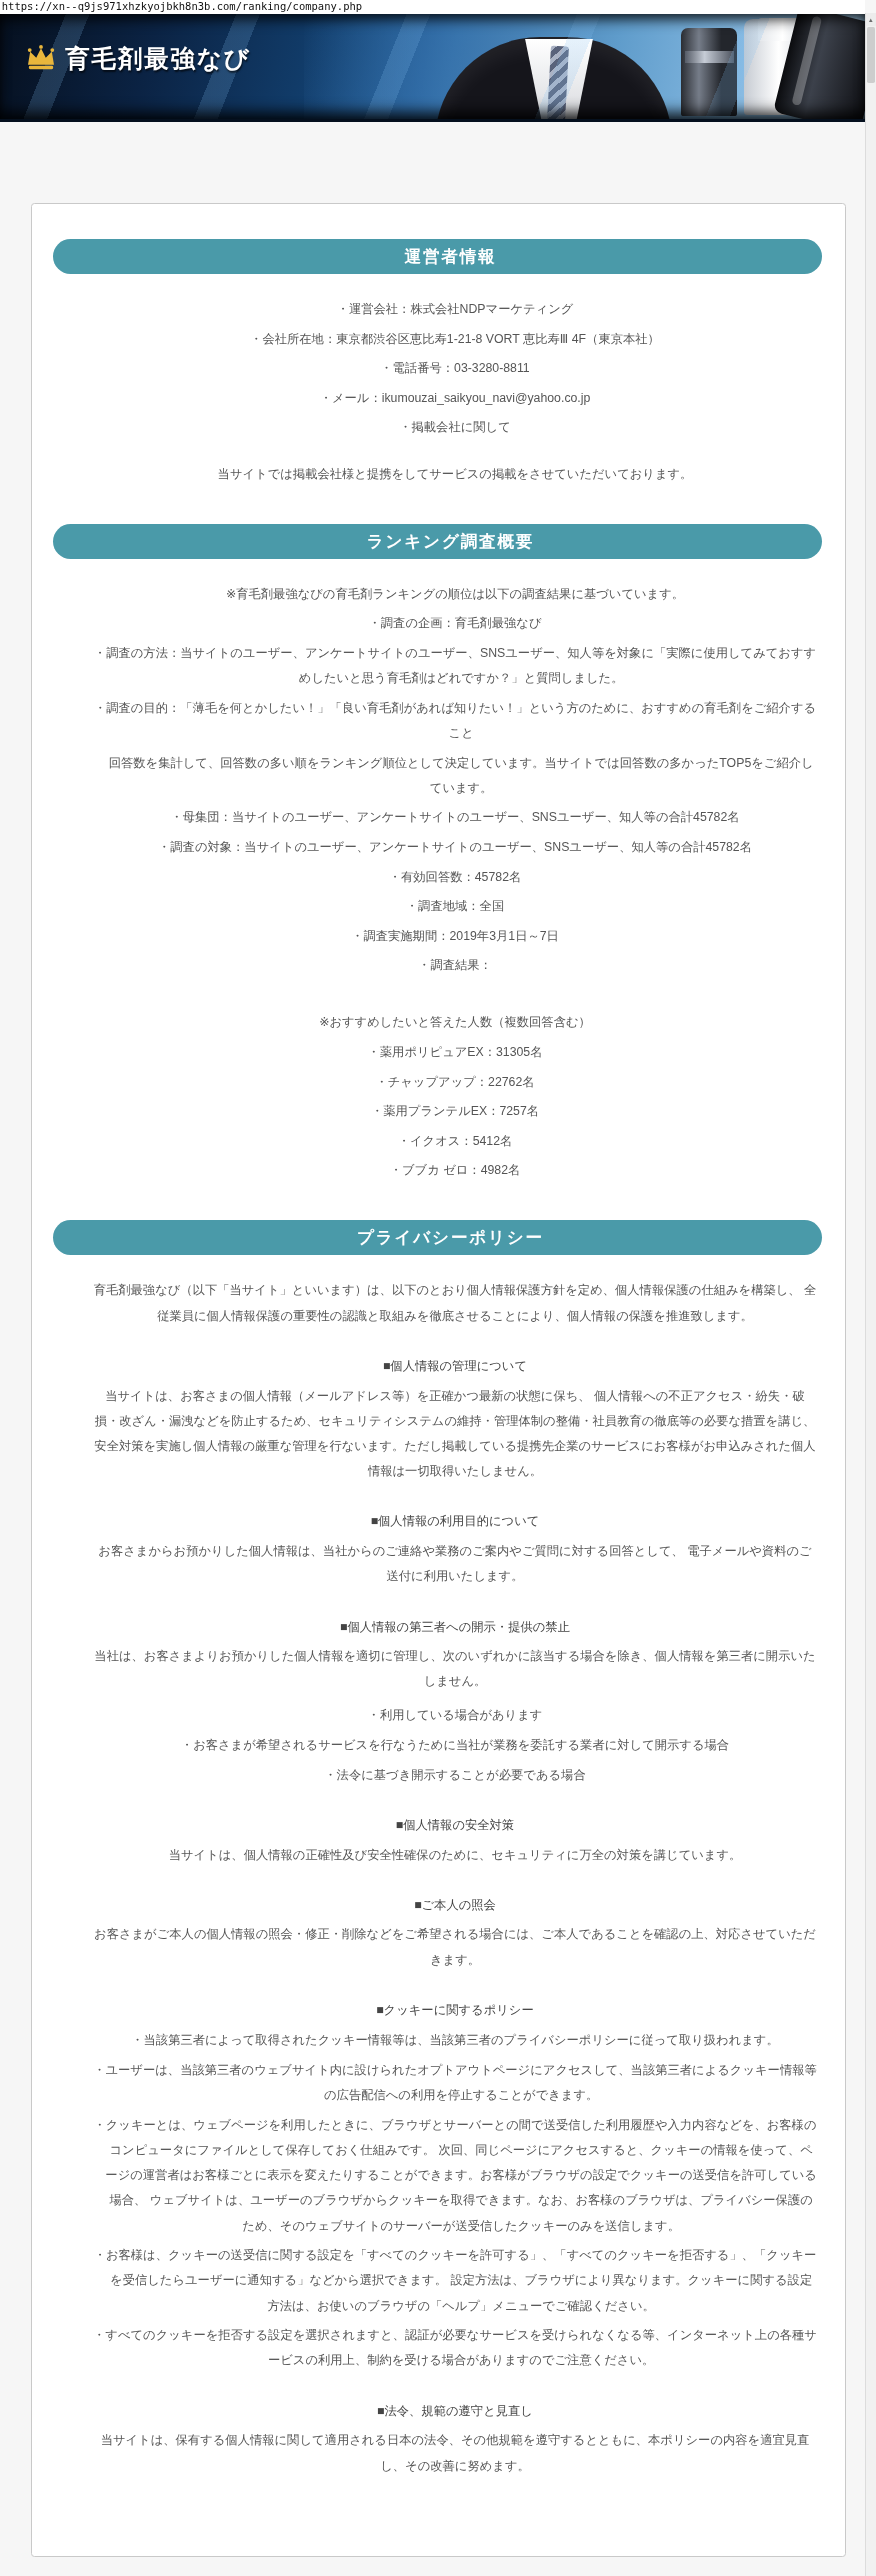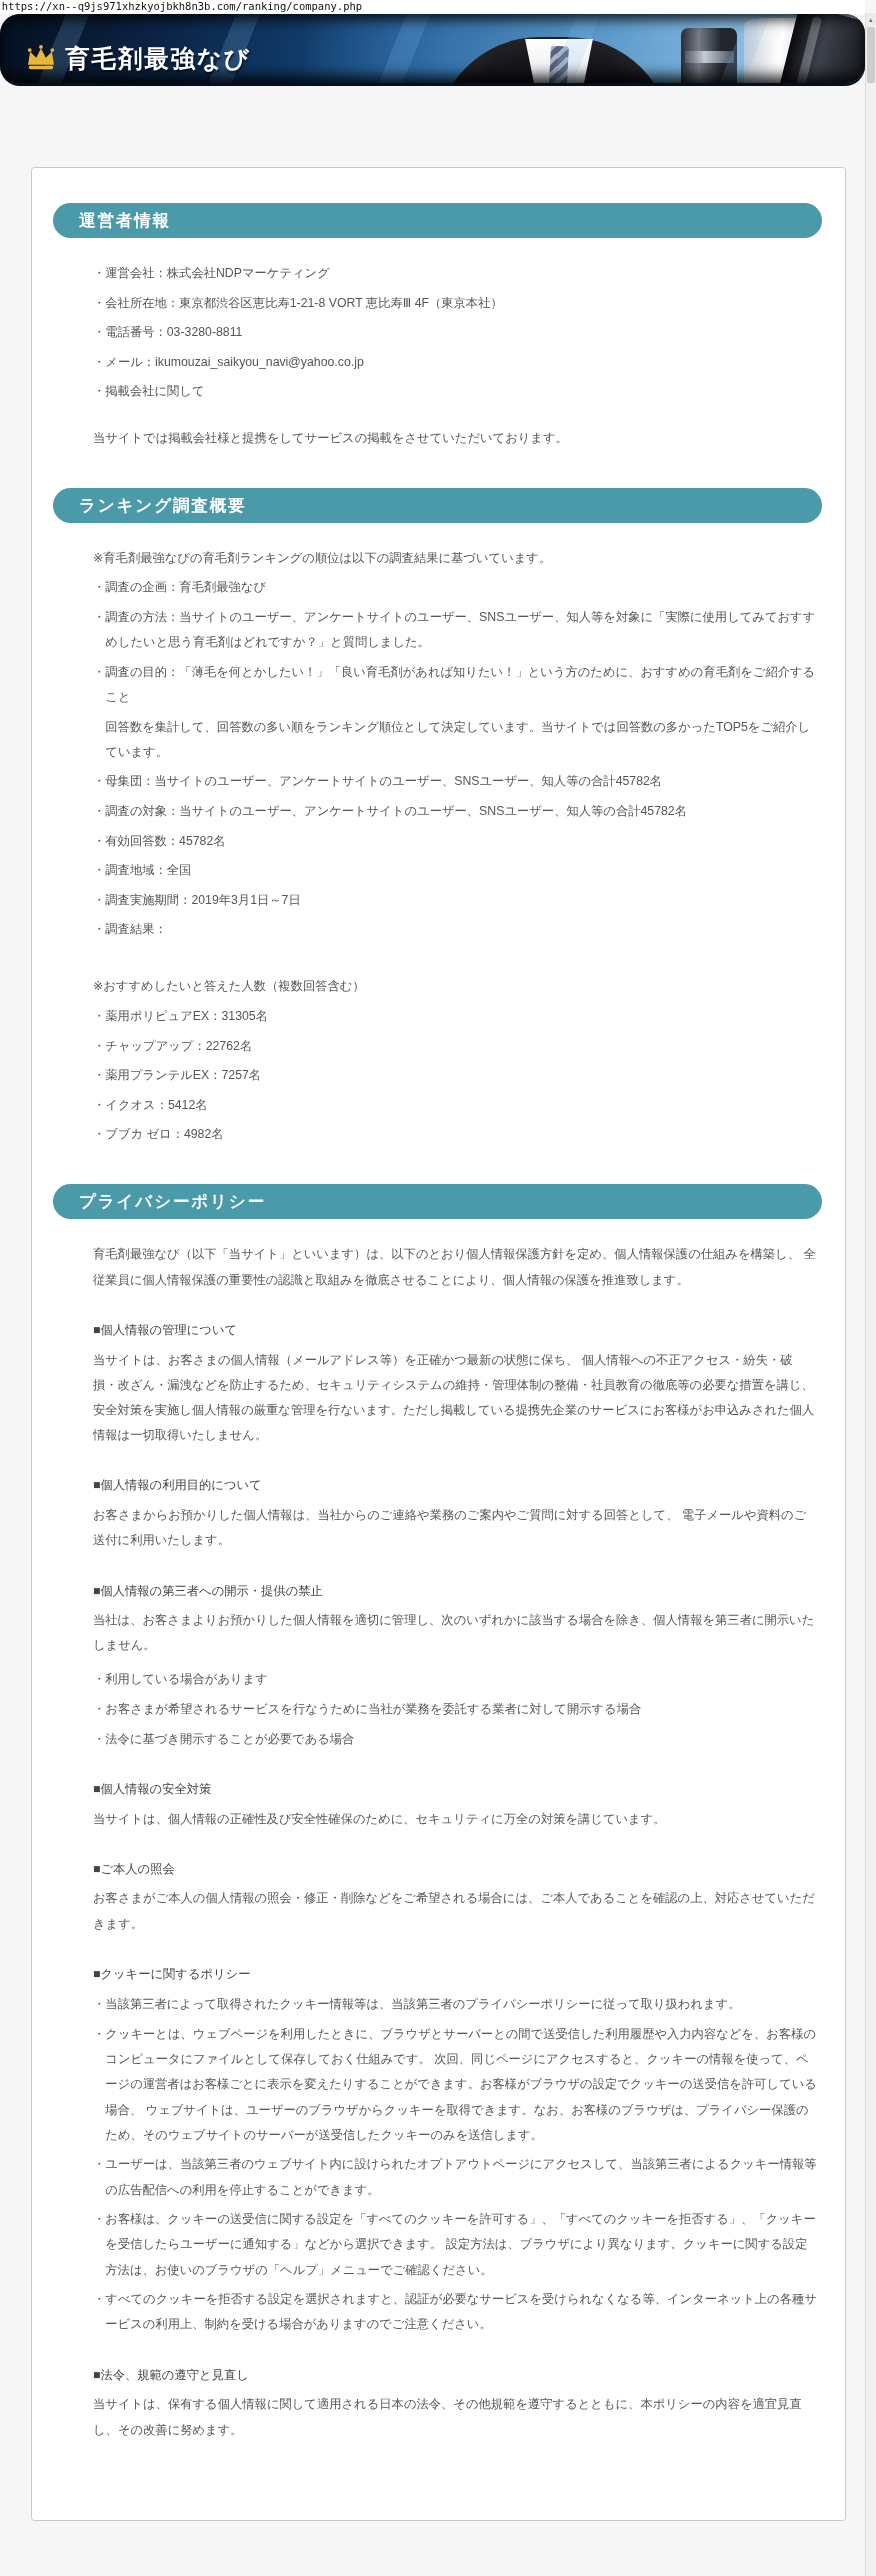--- a/index.html
+++ b/index.html
@@ -12,24 +12,23 @@
   .page-area { width:865px; }
 
   
   .url-line {
     height:14px; background:#fff; font:10.5px "DejaVu Sans Mono",monospace;
     color:#111; padding-left:1.8px; line-height:12.3px; white-space:nowrap;
   }
 
   
   .site-header {
-    position:relative; height:72px; overflow:hidden;
+    position:relative; height:108px; overflow:hidden;
     background:linear-gradient(105deg,#06101f 0%,#0b2344 18%,#123f6e 38%,#1b578f 52%,#0e2c52 78%,#081325 100%);
     border-bottom:3.5px solid #05101e;
-    border-radius:20px;
   }
   .streaks {
     position:absolute; inset:0;
     background:repeating-linear-gradient(112deg,
       rgba(130,190,240,0) 0 61px, rgba(130,190,240,.20) 61px 83px,
       rgba(130,190,240,0) 83px 158px);
   }
   .vignette { position:absolute; inset:0;
     box-shadow:inset 0 8.8px 12.3px -3.5px rgba(0,0,0,.85), inset 0 -10.5px 14px -3.5px rgba(0,0,0,.85); }
   .brand {
@@ -74,21 +73,21 @@
   .scroll-up { height:13px; background:#ececec; color:#6d6d6d; font-size:6.1px;
     text-align:center; line-height:13px; }
   .scroll-thumb { position:absolute; top:14px; left:0.9px; right:0.9px; height:56px;
     background:#cdcdcd; border-radius:1.8px; }
 
   
   .card {
     margin:81px 0 0 31px; width:815px; background:#fff;
     border:0.9px solid #c9c9c9; border-radius:3.5px; padding:35px 0 40px;
   }
-  .section { margin-bottom:10.5px; }
+  .section { margin-bottom:10.5px;text-align:center; }
   .sec-title {
     margin:0 23px 0 21px; height:35px; line-height:35px;
     background:#4a9aa9; color:#fff; border-radius:17.5px;
     font-size:16.6px; font-weight:bold; letter-spacing:1.8px; padding-left:26px;
   }
   .sec-body {
     margin:23px 28px 37px 61px; color:#555; font-size:12.3px; line-height:2.05;
   }
   .li { margin:4.4px 0; padding-left:1em; text-indent:-1em; }
   .cont { margin:4.4px 0; padding-left:1em; }
@@ -185,22 +184,22 @@
         <div class="li">・法令に基づき開示することが必要である場合</div>
 
         <div class="ph">■個人情報の安全対策</div>
         <div class="pp">当サイトは、個人情報の正確性及び安全性確保のために、セキュリティに万全の対策を講じています。</div>
 
         <div class="ph">■ご本人の照会</div>
         <div class="pp">お客さまがご本人の個人情報の照会・修正・削除などをご希望される場合には、ご本人であることを確認の上、対応させていただきます。</div>
 
         <div class="ph">■クッキーに関するポリシー</div>
         <div class="li">・当該第三者によって取得されたクッキー情報等は、当該第三者のプライバシーポリシーに従って取り扱われます。</div>
+        <div class="li">・ユーザーは、当該第三者のウェブサイト内に設けられたオプトアウトページにアクセスして、当該第三者によるクッキー情報等の広告配信への利用を停止することができます。</div>
         <div class="li">・クッキーとは、ウェブページを利用したときに、ブラウザとサーバーとの間で送受信した利用履歴や入力内容などを、お客様のコンピュータにファイルとして保存しておく仕組みです。 次回、同じページにアクセスすると、クッキーの情報を使って、ページの運営者はお客様ごとに表示を変えたりすることができます。お客様がブラウザの設定でクッキーの送受信を許可している場合、 ウェブサイトは、ユーザーのブラウザからクッキーを取得できます。なお、お客様のブラウザは、プライバシー保護のため、そのウェブサイトのサーバーが送受信したクッキーのみを送信します。</div>
-        <div class="li">・ユーザーは、当該第三者のウェブサイト内に設けられたオプトアウトページにアクセスして、当該第三者によるクッキー情報等の広告配信への利用を停止することができます。</div>
         <div class="li">・お客様は、クッキーの送受信に関する設定を「すべてのクッキーを許可する」、「すべてのクッキーを拒否する」、「クッキーを受信したらユーザーに通知する」などから選択できます。 設定方法は、ブラウザにより異なります。クッキーに関する設定方法は、お使いのブラウザの「ヘルプ」メニューでご確認ください。</div>
         <div class="li">・すべてのクッキーを拒否する設定を選択されますと、認証が必要なサービスを受けられなくなる等、インターネット上の各種サービスの利用上、制約を受ける場合がありますのでご注意ください。</div>
 
         <div class="ph">■法令、規範の遵守と見直し</div>
         <div class="pp">当サイトは、保有する個人情報に関して適用される日本の法令、その他規範を遵守するとともに、本ポリシーの内容を適宜見直し、その改善に努めます。</div>
       </div>
     </div>
 
   </div>
 

